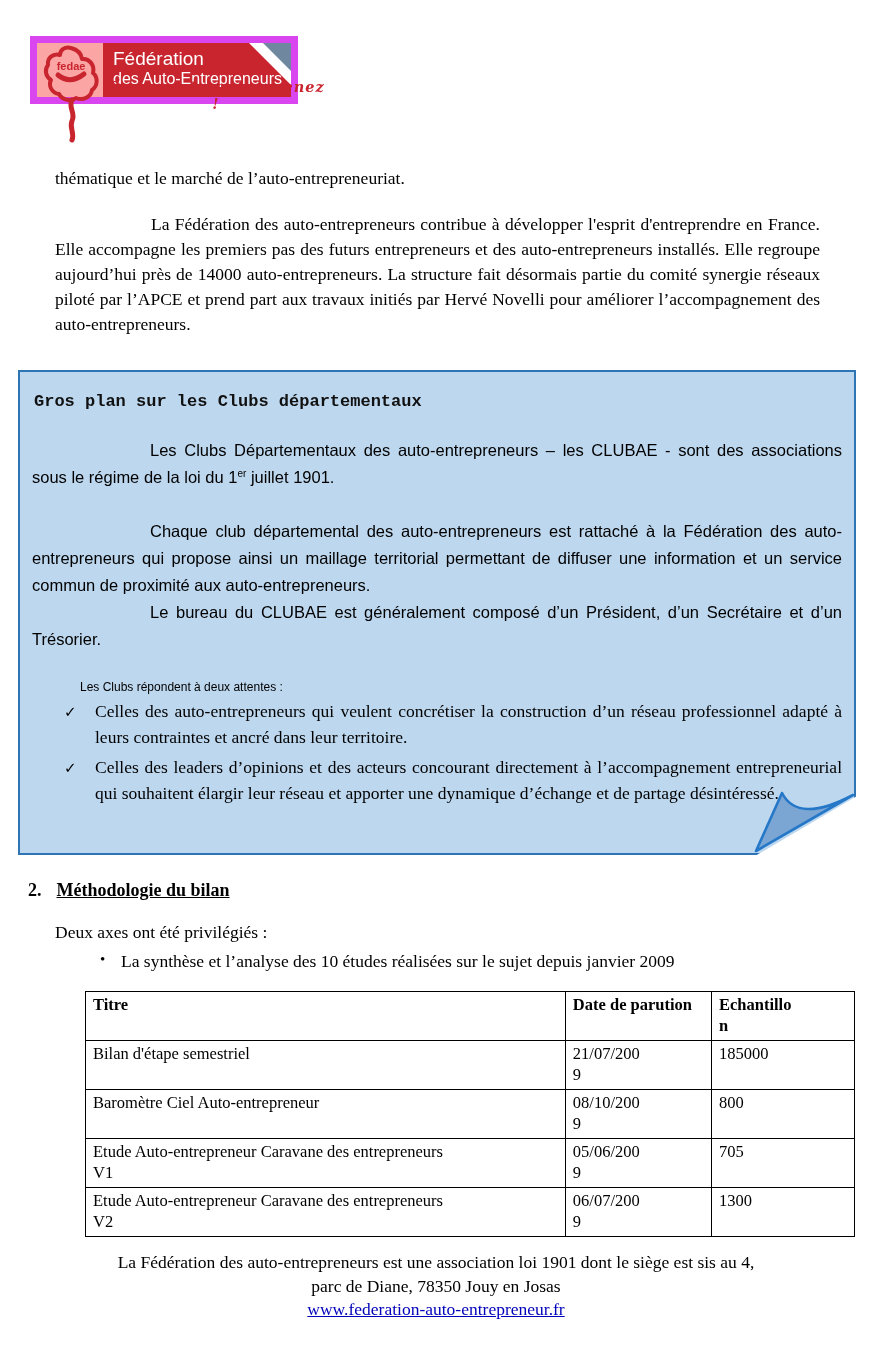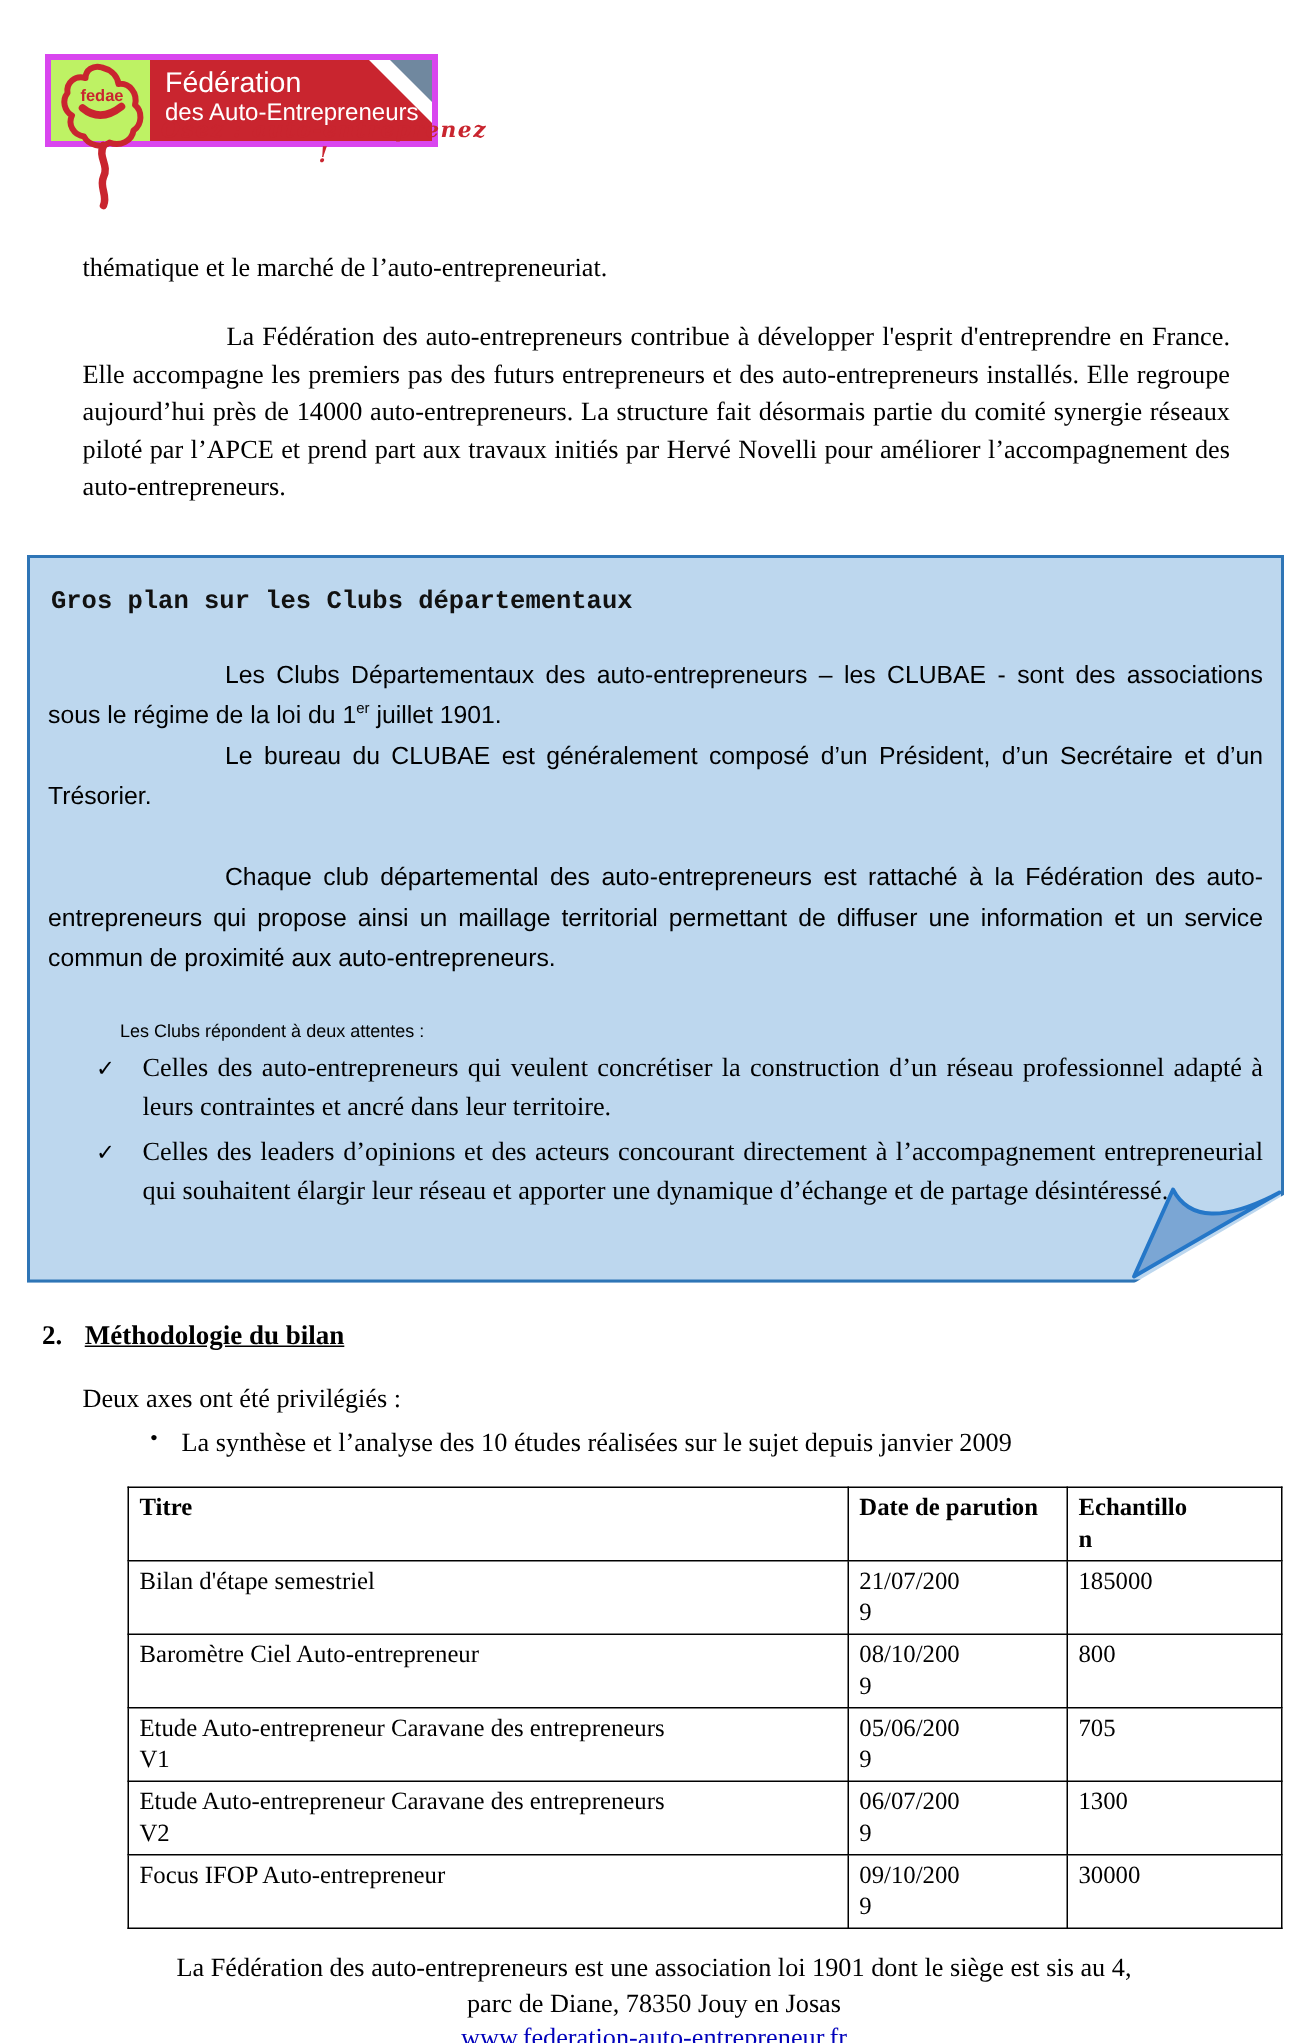--- a/index.html
+++ b/index.html
@@ -6,21 +6,21 @@
   .page {
     position:relative; width:872px; height:1362px; margin:0 auto;
     background:#ffffff; overflow:hidden;
     font-family:"Liberation Serif", serif; color:#000;
   }
 
   
   .logo-wrap { position:absolute; top:36px; left:30px; width:300px; height:100px; }
   .logo-box {
     position:relative; display:flex; width:254px; height:54px;
-    background:#bef264; border:4px solid #d946ef;
+    background:#fca5a5; border:7px solid #d946ef;
   }
   .france-cell { position:relative; width:66px; }
   .france-svg { position:absolute; top:2px; left:5px; overflow:visible; }
   .red-block {
     position:relative; flex:1; background:#c9252f; color:#fff;
     padding:5px 0 14px 10px; overflow:hidden;
     font-family:"Liberation Sans", sans-serif; line-height:1.15;
   }
   .red-block .t1 { font-size:19px; }
   .red-block .t2 { font-size:16px; }
@@ -114,22 +114,22 @@
   </div>
 
   <p class="intro1">thématique et le marché de l’auto-entrepreneuriat.</p>
   <p class="intro2">La Fédération des auto-entrepreneurs contribue à développer l'esprit d'entreprendre en France. Elle accompagne les premiers pas des futurs entrepreneurs et des auto-entrepreneurs installés. Elle regroupe aujourd’hui près de 14000 auto-entrepreneurs. La structure fait désormais partie du comité synergie réseaux piloté par l’APCE et prend part aux travaux initiés par Hervé Novelli pour améliorer l’accompagnement des auto-entrepreneurs.</p>
 
   <div class="callout">
     <div class="callout-title">Gros plan sur les Clubs départementaux</div>
 
     <p class="co-p co-p1"><span>Les Clubs Départementaux des auto-entrepreneurs – les CLUBAE - sont des associations sous le régime de la loi du 1</span><sup class="small">er</sup><span> juillet 1901.</span></p>
 
+    <p class="co-p co-p2">Chaque club départemental des auto-entrepreneurs est rattaché à la Fédération des auto-entrepreneurs qui propose ainsi un maillage territorial permettant de diffuser une information et un service commun de proximité aux auto-entrepreneurs.</p>
     <p class="co-p co-p3">Le bureau du CLUBAE est généralement composé d’un Président, d’un Secrétaire et d’un Trésorier.</p>
-    <p class="co-p co-p2">Chaque club départemental des auto-entrepreneurs est rattaché à la Fédération des auto-entrepreneurs qui propose ainsi un maillage territorial permettant de diffuser une information et un service commun de proximité aux auto-entrepreneurs.</p>
 
     <div class="co-list-intro">Les Clubs répondent à deux attentes :</div>
 
     <div class="check-item">
       <span class="mark">✓</span>
       <span>Celles des auto-entrepreneurs qui veulent concrétiser la construction d’un réseau professionnel adapté à leurs contraintes et ancré dans leur territoire.</span>
     </div>
     <div class="check-item">
       <span class="mark">✓</span>
       <span>Celles des leaders d’opinions et des acteurs concourant directement à l’accompagnement entrepreneurial qui souhaitent élargir leur réseau et apporter une dynamique d’échange et de partage désintéressé.</span>
@@ -184,26 +184,20 @@
 9</td>
       <td>705</td>
     </tr>
     <tr>
       <td>Etude Auto-entrepreneur Caravane des entrepreneurs
 V2</td>
       <td>06/07/200
 9</td>
       <td>1300</td>
     </tr>
-    <tr>
-      <td>Focus IFOP Auto-entrepreneur</td>
-      <td>09/10/200
-9</td>
-      <td>30000</td>
-    </tr>
   </tbody>
     </table>
 
   <div class="footer">
     <div>La Fédération des auto-entrepreneurs est une association loi 1901 dont le siège est sis au 4,</div>
     <div>parc de Diane, 78350 Jouy en Josas</div>
     <div><a>www.federation-auto-entrepreneur.fr</a></div>
   </div>
 
 </div>

